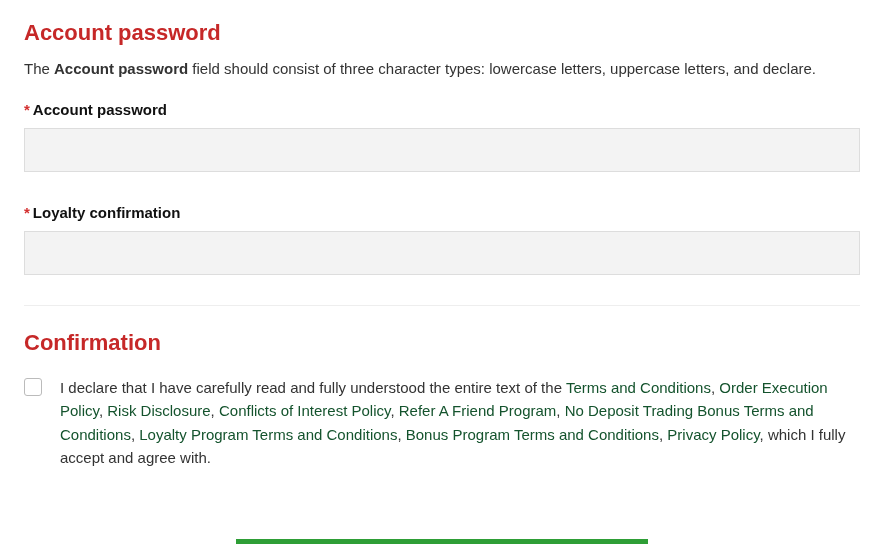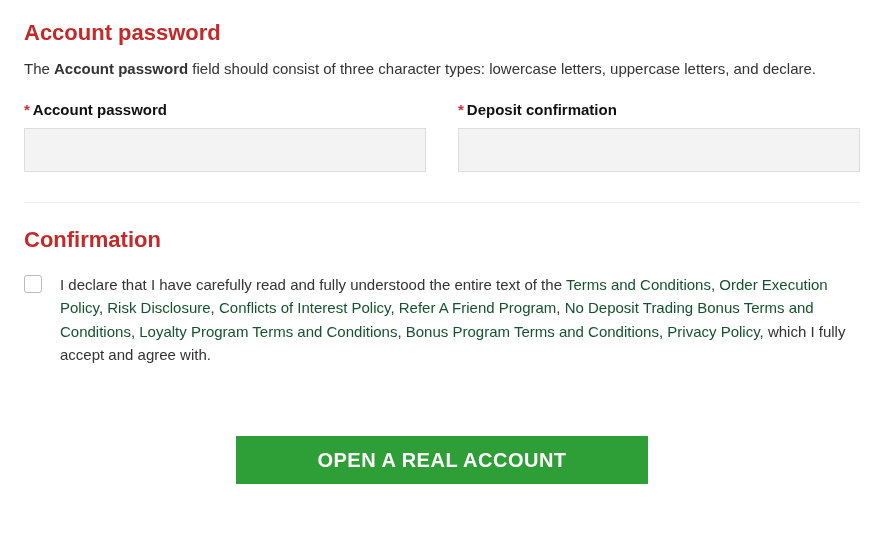--- a/index.html
+++ b/index.html
@@ -23,20 +23,21 @@
       margin-bottom: 22px;
       line-height: 1.4;
     }
     .description .bold {
       font-weight: 700;
     }
     .fields-row {
       display: flex;
       gap: 32px;
       margin-bottom: 30px;
+      flex-direction: column;
     }
     .field-group {
       flex: 1;
       display: flex;
       flex-direction: column;
     }
     .field-label {
       font-weight: 700;
       font-size: 15px;
       color: #111;
@@ -119,21 +120,21 @@
 
 <div class="fields-row">
   <div class="field-group">
     <label class="field-label">
       <span class="asterisk">*</span><span>Account password</span>
     </label>
     <input type="password" class="text-input" style="">
   </div>
   <div class="field-group">
     <label class="field-label">
-      <span class="asterisk">*</span><span>Deposit confirmation</span>
+      <span class="asterisk">*</span><span>Loyalty confirmation</span>
     </label>
     <input type="password" class="text-input" style="">
   </div>
 </div>
 
 <hr class="divider">
 
 <h2 class="confirmation-heading">Confirmation</h2>
 
 <div class="checkbox-row">

